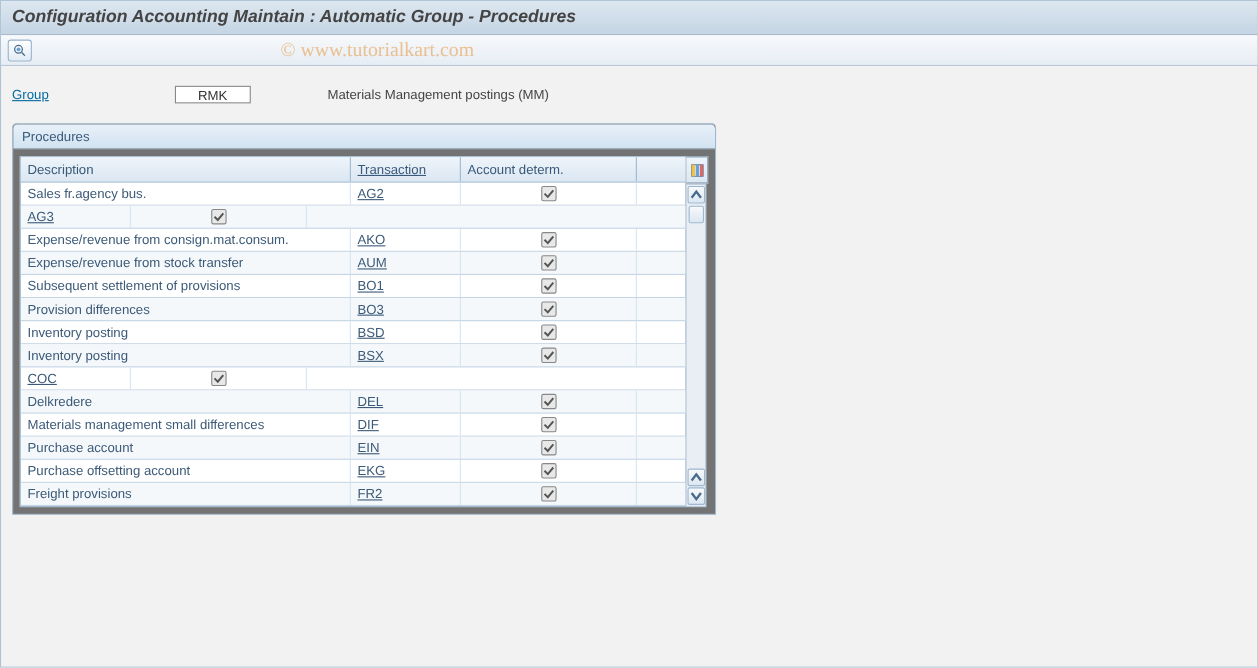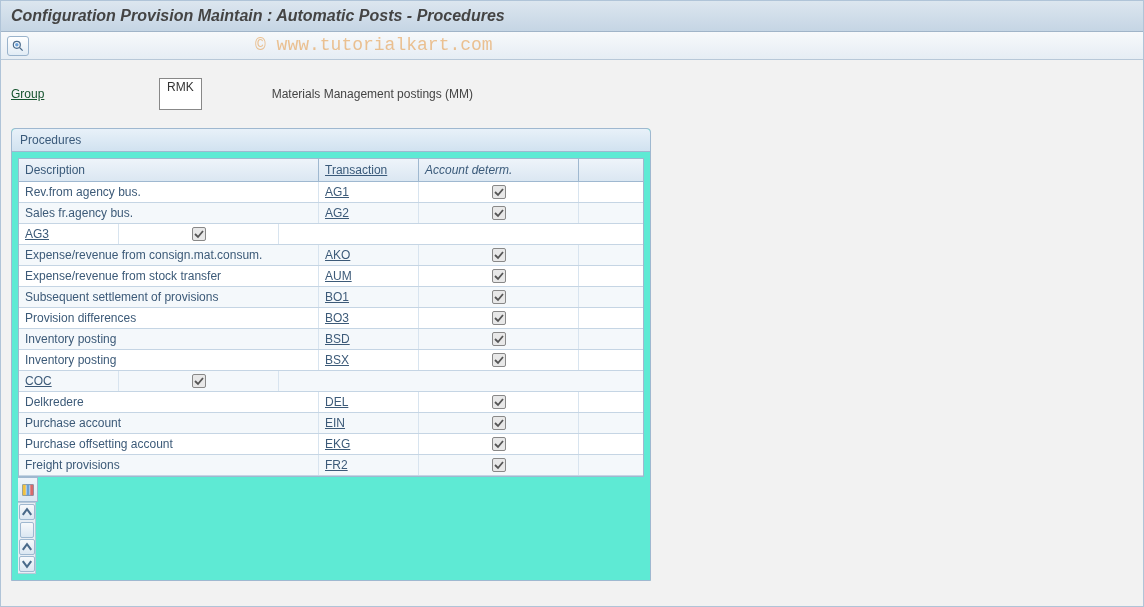--- a/index.html
+++ b/index.html
@@ -42,61 +42,60 @@
       cursor: pointer;
       margin-right: 2px;
     }
     .toolbar-btn svg { width: 14px; height: 14px; }
     .watermark {
       position: absolute;
       top: 35px;
       left: 255px;
       font-size: 18px;
       color: rgba(230, 150, 60, 0.55);
-      font-family: Liberation Mono, monospace;
+      font-family: Liberation Serif, serif;
       pointer-events: none;
       z-index: 100;
     }
     .group-row {
       display: flex;
       align-items: center;
       padding: 18px 10px 18px 10px;
       gap: 8px;
     }
-    .group-label { width: 140px; color: #14532d; text-decoration: underline; }
+    .group-label { width: 140px; color: #0369a1; text-decoration: underline; }
     .group-value {
       border: 1px solid #888;
       background: #fff;
-      padding: 1px 7px;
+      padding: 1px 20px;
       min-width: 34px;
-      height: 32px;
+      height: 16px;
       display: inline-block;
       text-align: left;
       font-size: 12px;
     }
     .group-desc { margin-left: 20px; color: #444; padding-left: 42px; }
     .panel {
       margin: 0 10px;
       width: 640px;
       border: 1px solid #9fb8d0;
       border-radius: 4px 4px 0 0;
-      background: #5eead4;
+      background: #737373;
     }
     .panel-title {
       background: linear-gradient(to bottom, #e8f1f9 0%, #d1e2f0 100%);
       border-bottom: 1px solid #9fb8d0;
       padding: 4px 8px;
       border-radius: 4px 4px 0 0;
       color: #3a5a7a;
       font-size: 12px;
     }
     .table-wrap {
       padding: 6px;
       display: flex;
-      flex-direction: column;
     }
     .table-grid {
       flex: 1;
       border: 1px solid #9fb8d0;
       background: #fff;
     }
     .hdr-row, .data-row {
       display: flex;
       border-bottom: 1px solid #c5d5e4;
       min-height: 21px;
@@ -117,21 +116,21 @@
       padding: 3px 6px;
       border-right: 1px solid #d8e4ef;
       color: #3c5a78;
       font-size: 12px;
       display: flex;
       align-items: center;
     }
     .data-row:nth-child(even) { background: #f4f8fb; }
     .col-desc { width: 300px; }
     .col-txn { width: 100px; text-decoration: underline; }
-    .col-acct { width: 160px; justify-content: center; font-style: italic; }
+    .col-acct { width: 160px; justify-content: center; }
     .data-row .col-acct { justify-content: center; }
     .link { color: #2a6ab8; cursor: pointer; }
     .chk {
       width: 14px; height: 14px;
       border: 1px solid #888;
       background: #e8e8e8;
       display: inline-flex;
       align-items: center;
       justify-content: center;
       border-radius: 2px;
@@ -178,21 +177,21 @@
       border: 1px solid #b0c4d8;
       width: 1144px;
       height: 607px;
     }
     .right-col { display:flex; flex-direction:column; }
   </style>
 </head>
 <body>
 
 <div class="outer-border">
-  <div class="title-bar">Configuration Provision Maintain : Automatic Posts - Procedures</div>
+  <div class="title-bar">Configuration Accounting Maintain : Automatic Group - Procedures</div>
 
   <div class="toolbar">
     <span class="toolbar-btn">
       <svg viewBox="0 0 24 24">
           <circle cx="10" cy="10" r="6" fill="none" stroke="#4a6a8a" stroke-width="2"></circle>
           <line x1="15" y1="15" x2="20" y2="20" stroke="#4a6a8a" stroke-width="2"></line>
           <circle cx="10" cy="10" r="3" fill="#6aa0d8"></circle>
         </svg>
     </span>
   </div>
@@ -209,31 +208,20 @@
     <div class="panel-title">Procedures</div>
     <div class="table-wrap">
       <div class="table-grid">
         <div class="hdr-row">
           <div class="cell col-desc">Description</div>
           <div class="cell col-txn">Transaction</div>
           <div class="cell col-acct">Account determ.</div>
         </div>
         <div id="rows-container">
             <div class="data-row">
-              <div class="cell col-desc link">Rev.from agency bus.</div>
-              <div class="cell col-txn link">AG1</div>
-              <div class="cell col-acct">
-                <span class="chk">
-                  <svg viewBox="0 0 10 10">
-                    <path d="M1 5 L4 8 L9 2" fill="none" stroke="#555" stroke-width="1.8"></path>
-                  </svg>
-                </span>
-              </div>
-            </div>
-            <div class="data-row">
               <div class="cell col-desc">Sales fr.agency bus.</div>
               <div class="cell col-txn">AG2</div>
               <div class="cell col-acct">
                 <span class="chk">
                   <svg viewBox="0 0 10 10">
                     <path d="M1 5 L4 8 L9 2" fill="none" stroke="#555" stroke-width="1.8"></path>
                   </svg>
                 </span>
               </div>
             </div>
@@ -319,20 +307,31 @@
                 <span class="chk">
                   <svg viewBox="0 0 10 10">
                     <path d="M1 5 L4 8 L9 2" fill="none" stroke="#555" stroke-width="1.8"></path>
                   </svg>
                 </span>
               </div>
             </div>
             <div class="data-row">
               <div class="cell col-desc">Delkredere</div>
               <div class="cell col-txn">DEL</div>
+              <div class="cell col-acct">
+                <span class="chk">
+                  <svg viewBox="0 0 10 10">
+                    <path d="M1 5 L4 8 L9 2" fill="none" stroke="#555" stroke-width="1.8"></path>
+                  </svg>
+                </span>
+              </div>
+            </div>
+            <div class="data-row">
+              <div class="cell col-desc">Materials management small differences</div>
+              <div class="cell col-txn">DIF</div>
               <div class="cell col-acct">
                 <span class="chk">
                   <svg viewBox="0 0 10 10">
                     <path d="M1 5 L4 8 L9 2" fill="none" stroke="#555" stroke-width="1.8"></path>
                   </svg>
                 </span>
               </div>
             </div>
             <div class="data-row">
               <div class="cell col-desc">Purchase account</div>

